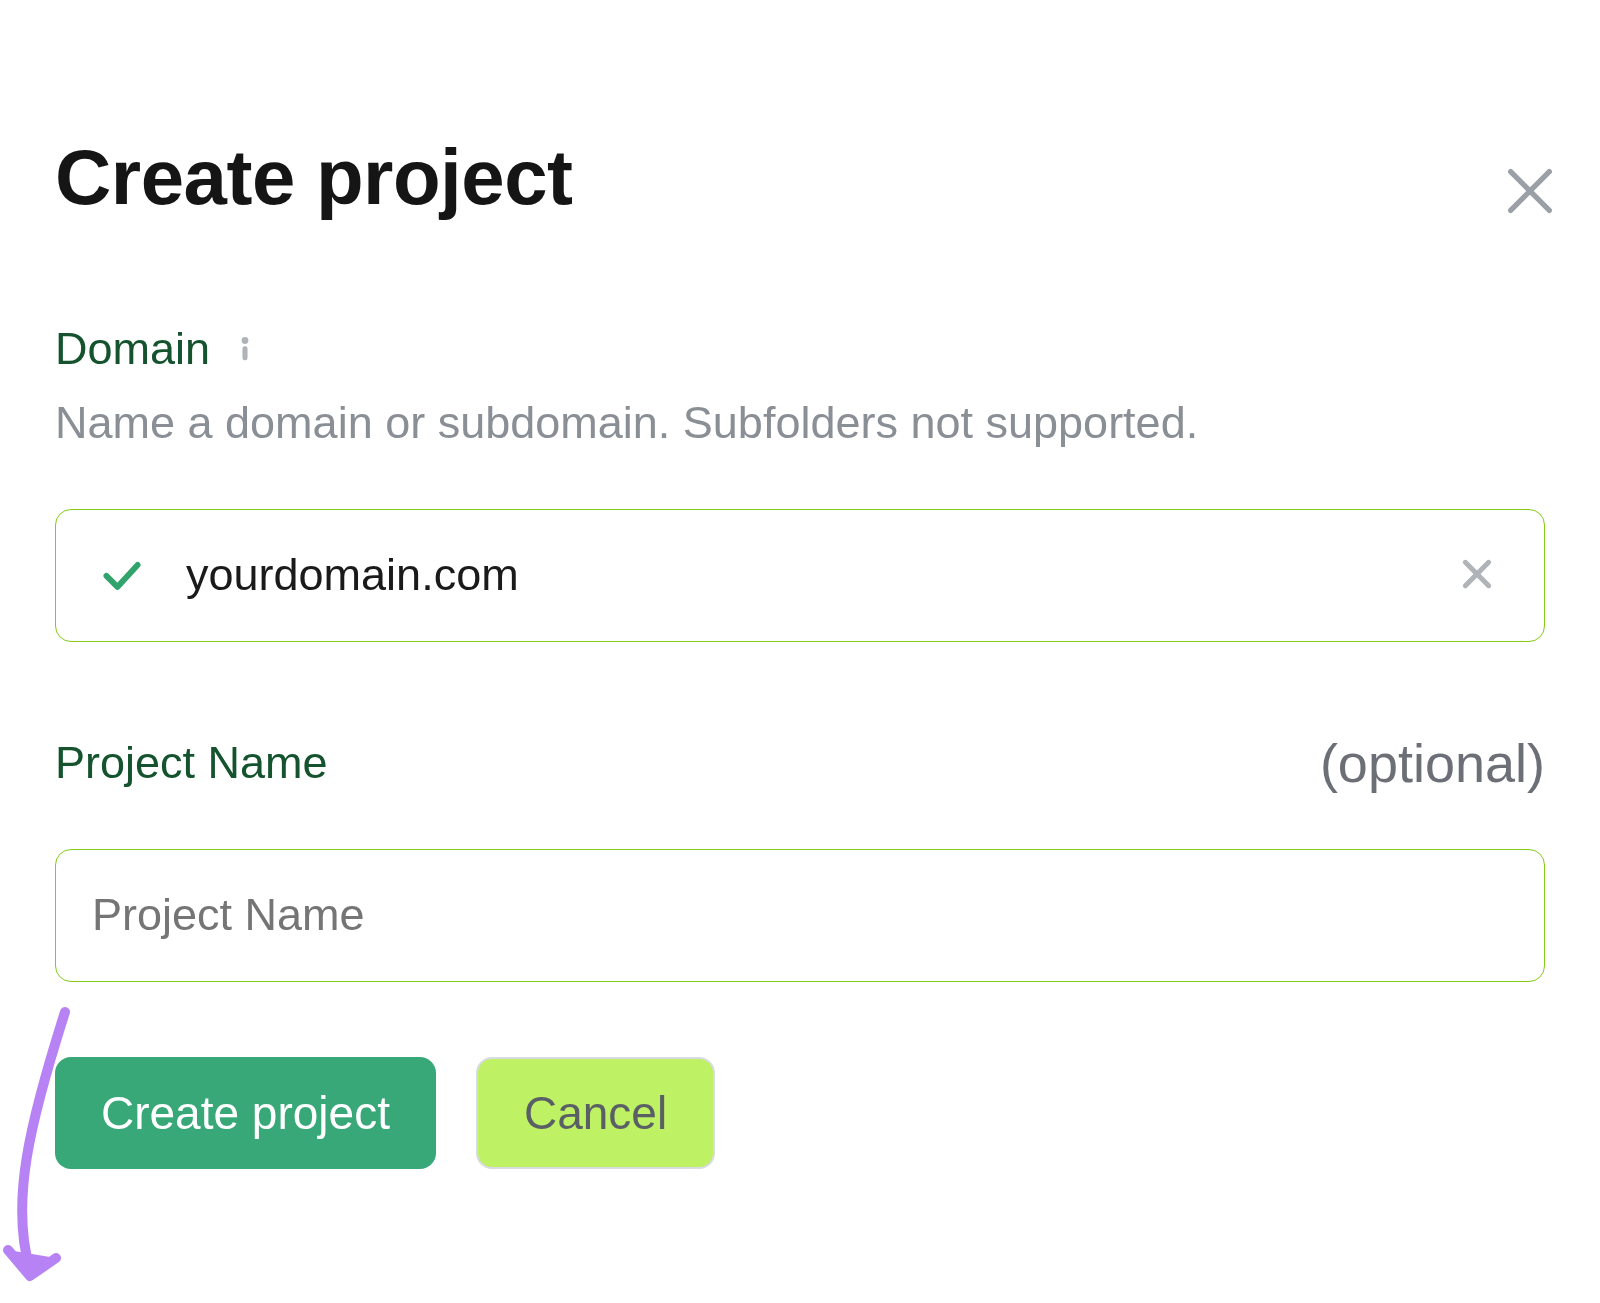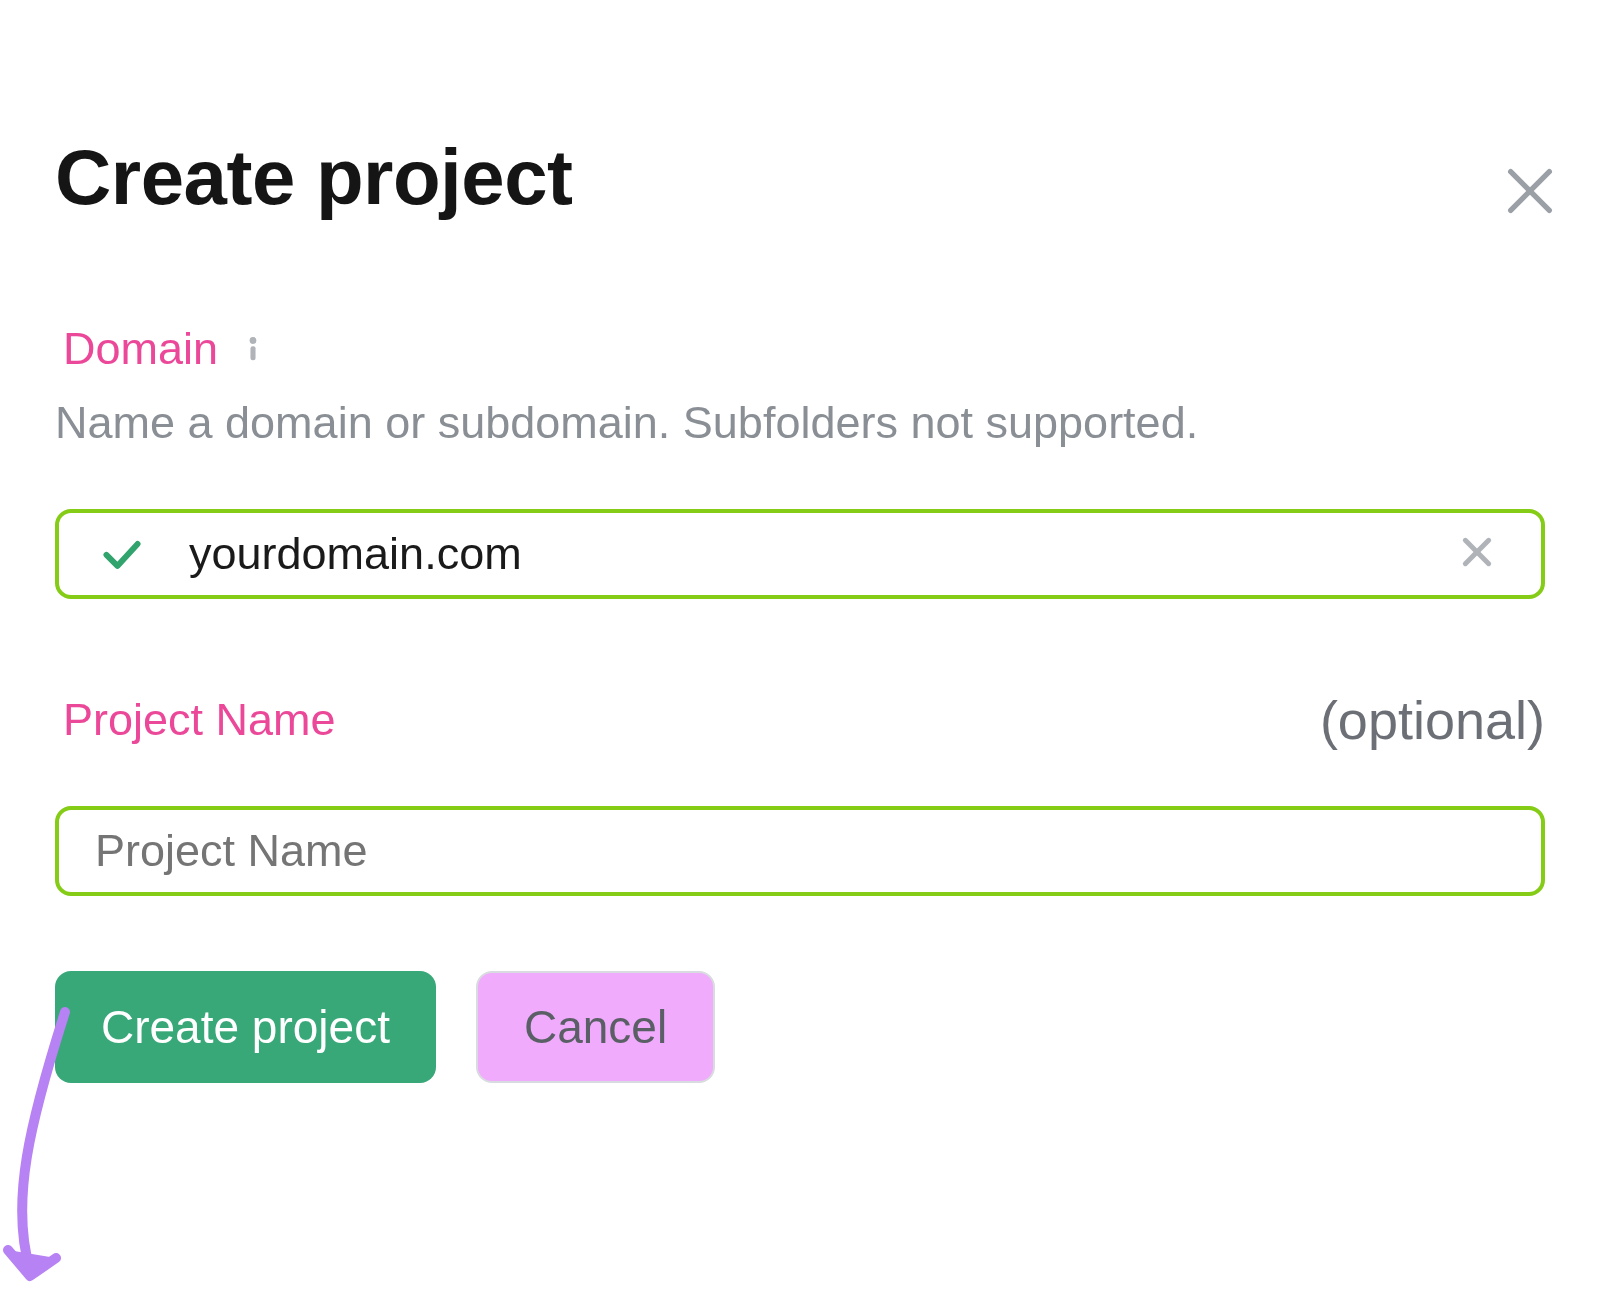--- a/index.html
+++ b/index.html
@@ -44,22 +44,21 @@
     }
     .field-group { margin-top: 100px; }
     .label-row {
       display: flex;
       align-items: center;
       gap: 18px;
     }
     .label {
       font-size: 45px;
       font-weight: 400;
-      color: #ec4899;
-      margin-left: 8px;
+      color: #14532d;
     }
     .info-icon {
       width: 34px; height: 34px;
       display: inline-flex;
       align-items: center;
       justify-content: center;
       color: #b0b4b9;
     }
     .info-icon svg { width: 34px; height: 34px; }
     .helper {
@@ -79,22 +78,22 @@
       align-items: center;
       justify-content: space-between;
     }
     .input-wrap {
       margin-top: 55px;
       position: relative;
       width: 100%;
     }
     .text-input {
       width: 100%;
-      height: 90px;
-      border: 4px solid #84cc16;
+      height: 133px;
+      border: 1px solid #84cc16;
       border-radius: 16px;
       padding: 0 90px 0 130px;
       font-size: 45px;
       color: #1a1a1a;
       background: #ffffff;
       outline: none;
     }
     .text-input.plain { padding: 0 36px; }
     .check-icon {
       position: absolute;
@@ -137,21 +136,21 @@
       display: inline-flex;
       align-items: center;
       justify-content: center;
     }
     .btn-primary {
       background: #38a879;
       color: #ffffff;
       border: none;
     }
     .btn-secondary {
-      background: #f0abfc;
+      background: #bef264;
       color: #5a5f66;
       border: 2px solid #d8dbdf;
       text-align: center;
     }
     .annotation-arrow {
       position: absolute;
       left: -30px;
       top: 870px;
       width: 130px;
       height: 300px;

